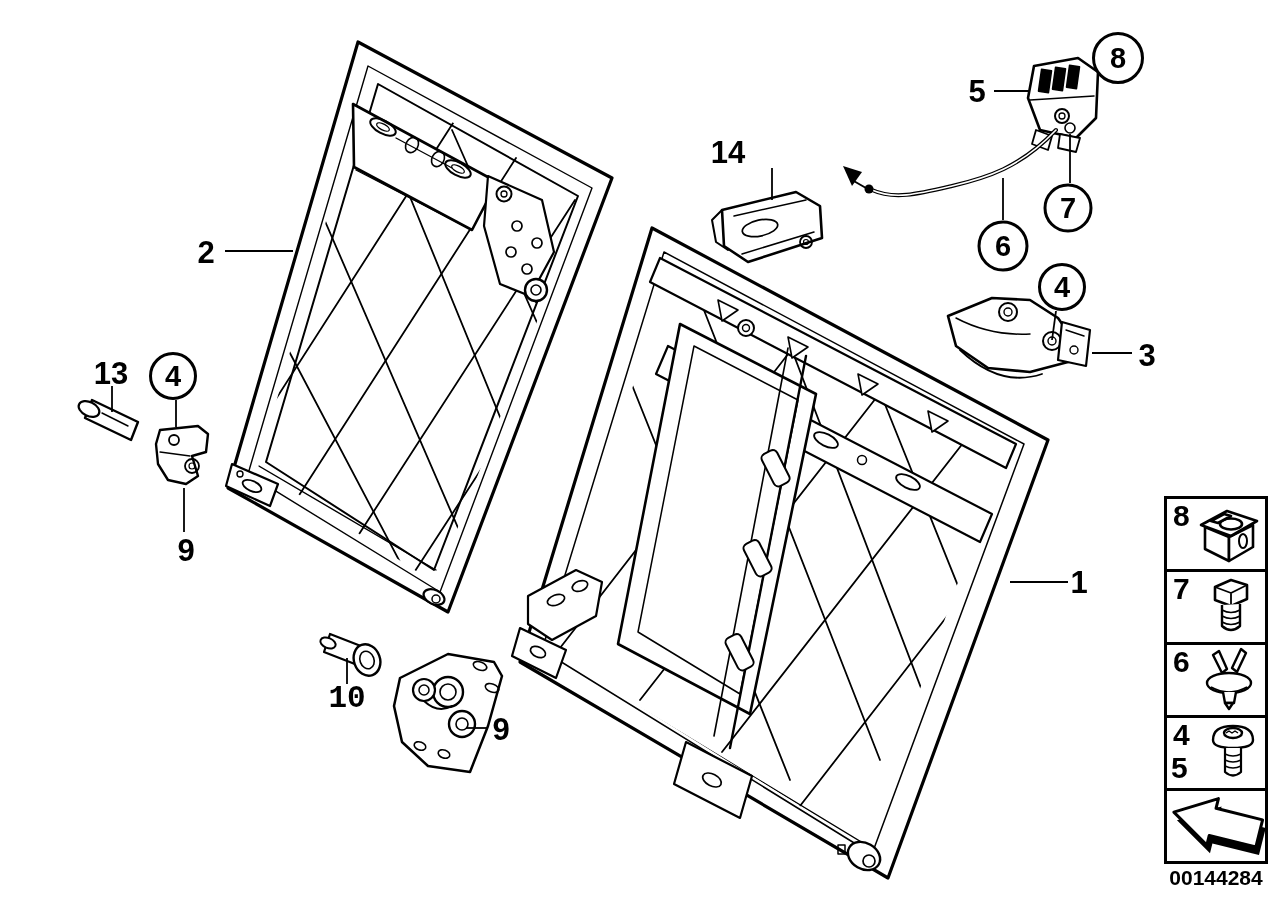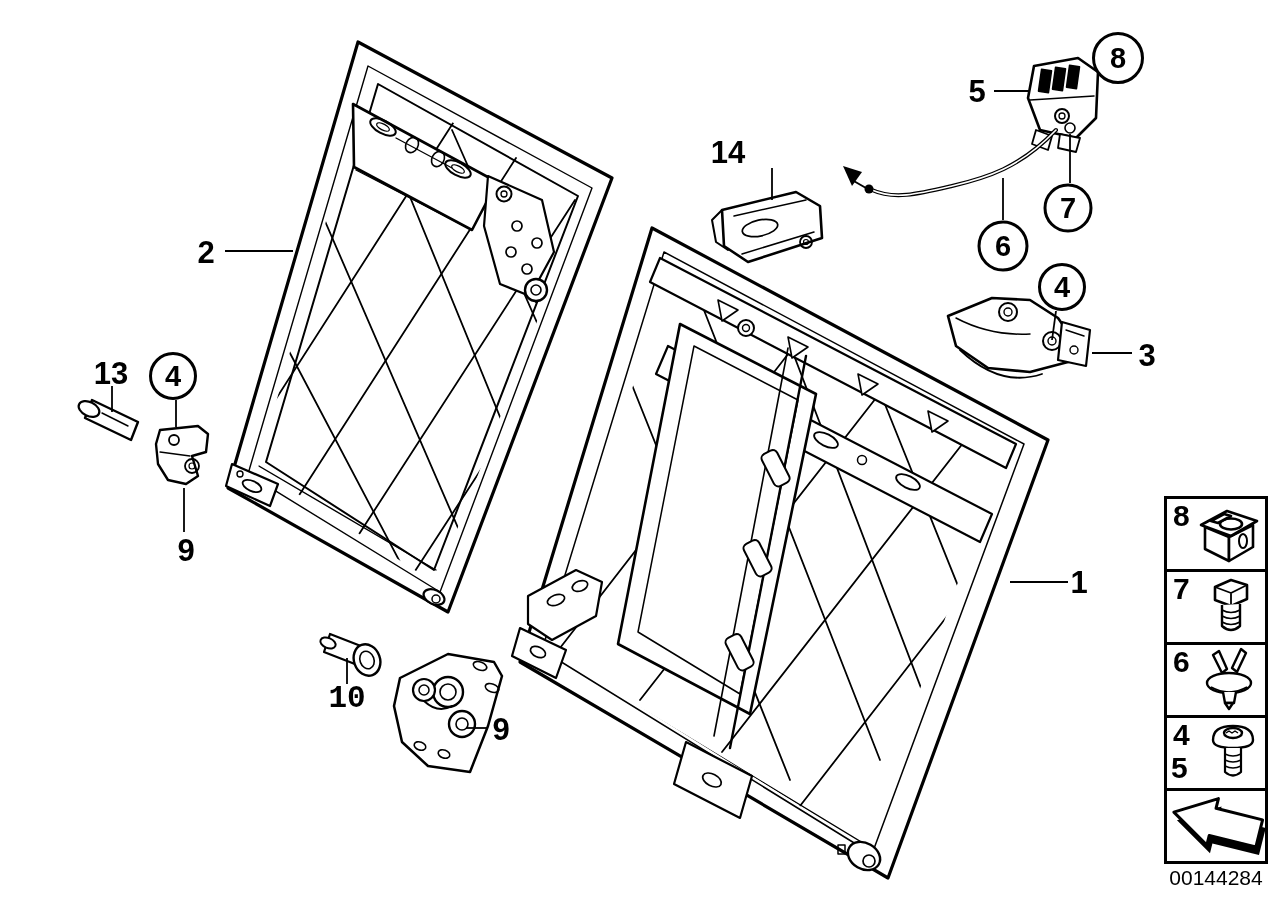--- a/index.html
+++ b/index.html
@@ -16,21 +16,21 @@
   
   .legend{position:absolute;left:1164px;top:496px;width:104px;height:368px;
           border:3px solid #000;background:#fff;display:flex;flex-direction:column;box-sizing:border-box;}
   .lrow{flex:1 1 0;position:relative;border-bottom:3px solid #000;}
   .lrow:last-child{border-bottom:none;}
   .lnum{position:absolute;left:6px;top:1px;font-size:30px;font-weight:bold;line-height:1.05;}
   .lnum2{position:absolute;left:4px;top:34px;font-size:30px;font-weight:bold;line-height:1.05;}
   .licon{position:absolute;right:2px;top:2px;}
   .licon-full{position:absolute;left:1px;top:2px;}
   .pn{position:absolute;left:1160px;top:866px;width:112px;text-align:center;
-      font-size:21px;font-weight:normal;letter-spacing:0px;}
+      font-size:21px;font-weight:bold;letter-spacing:0px;}
 </style>
 </head>
 <body>
 
 <div class="stage">
 
   <svg class="art" width="1288" height="910" viewBox="0 0 1288 910">
     <defs>
       <clipPath id="clipL">
           <polygon points="366,76 586,194 436,584 258,468"></polygon>

